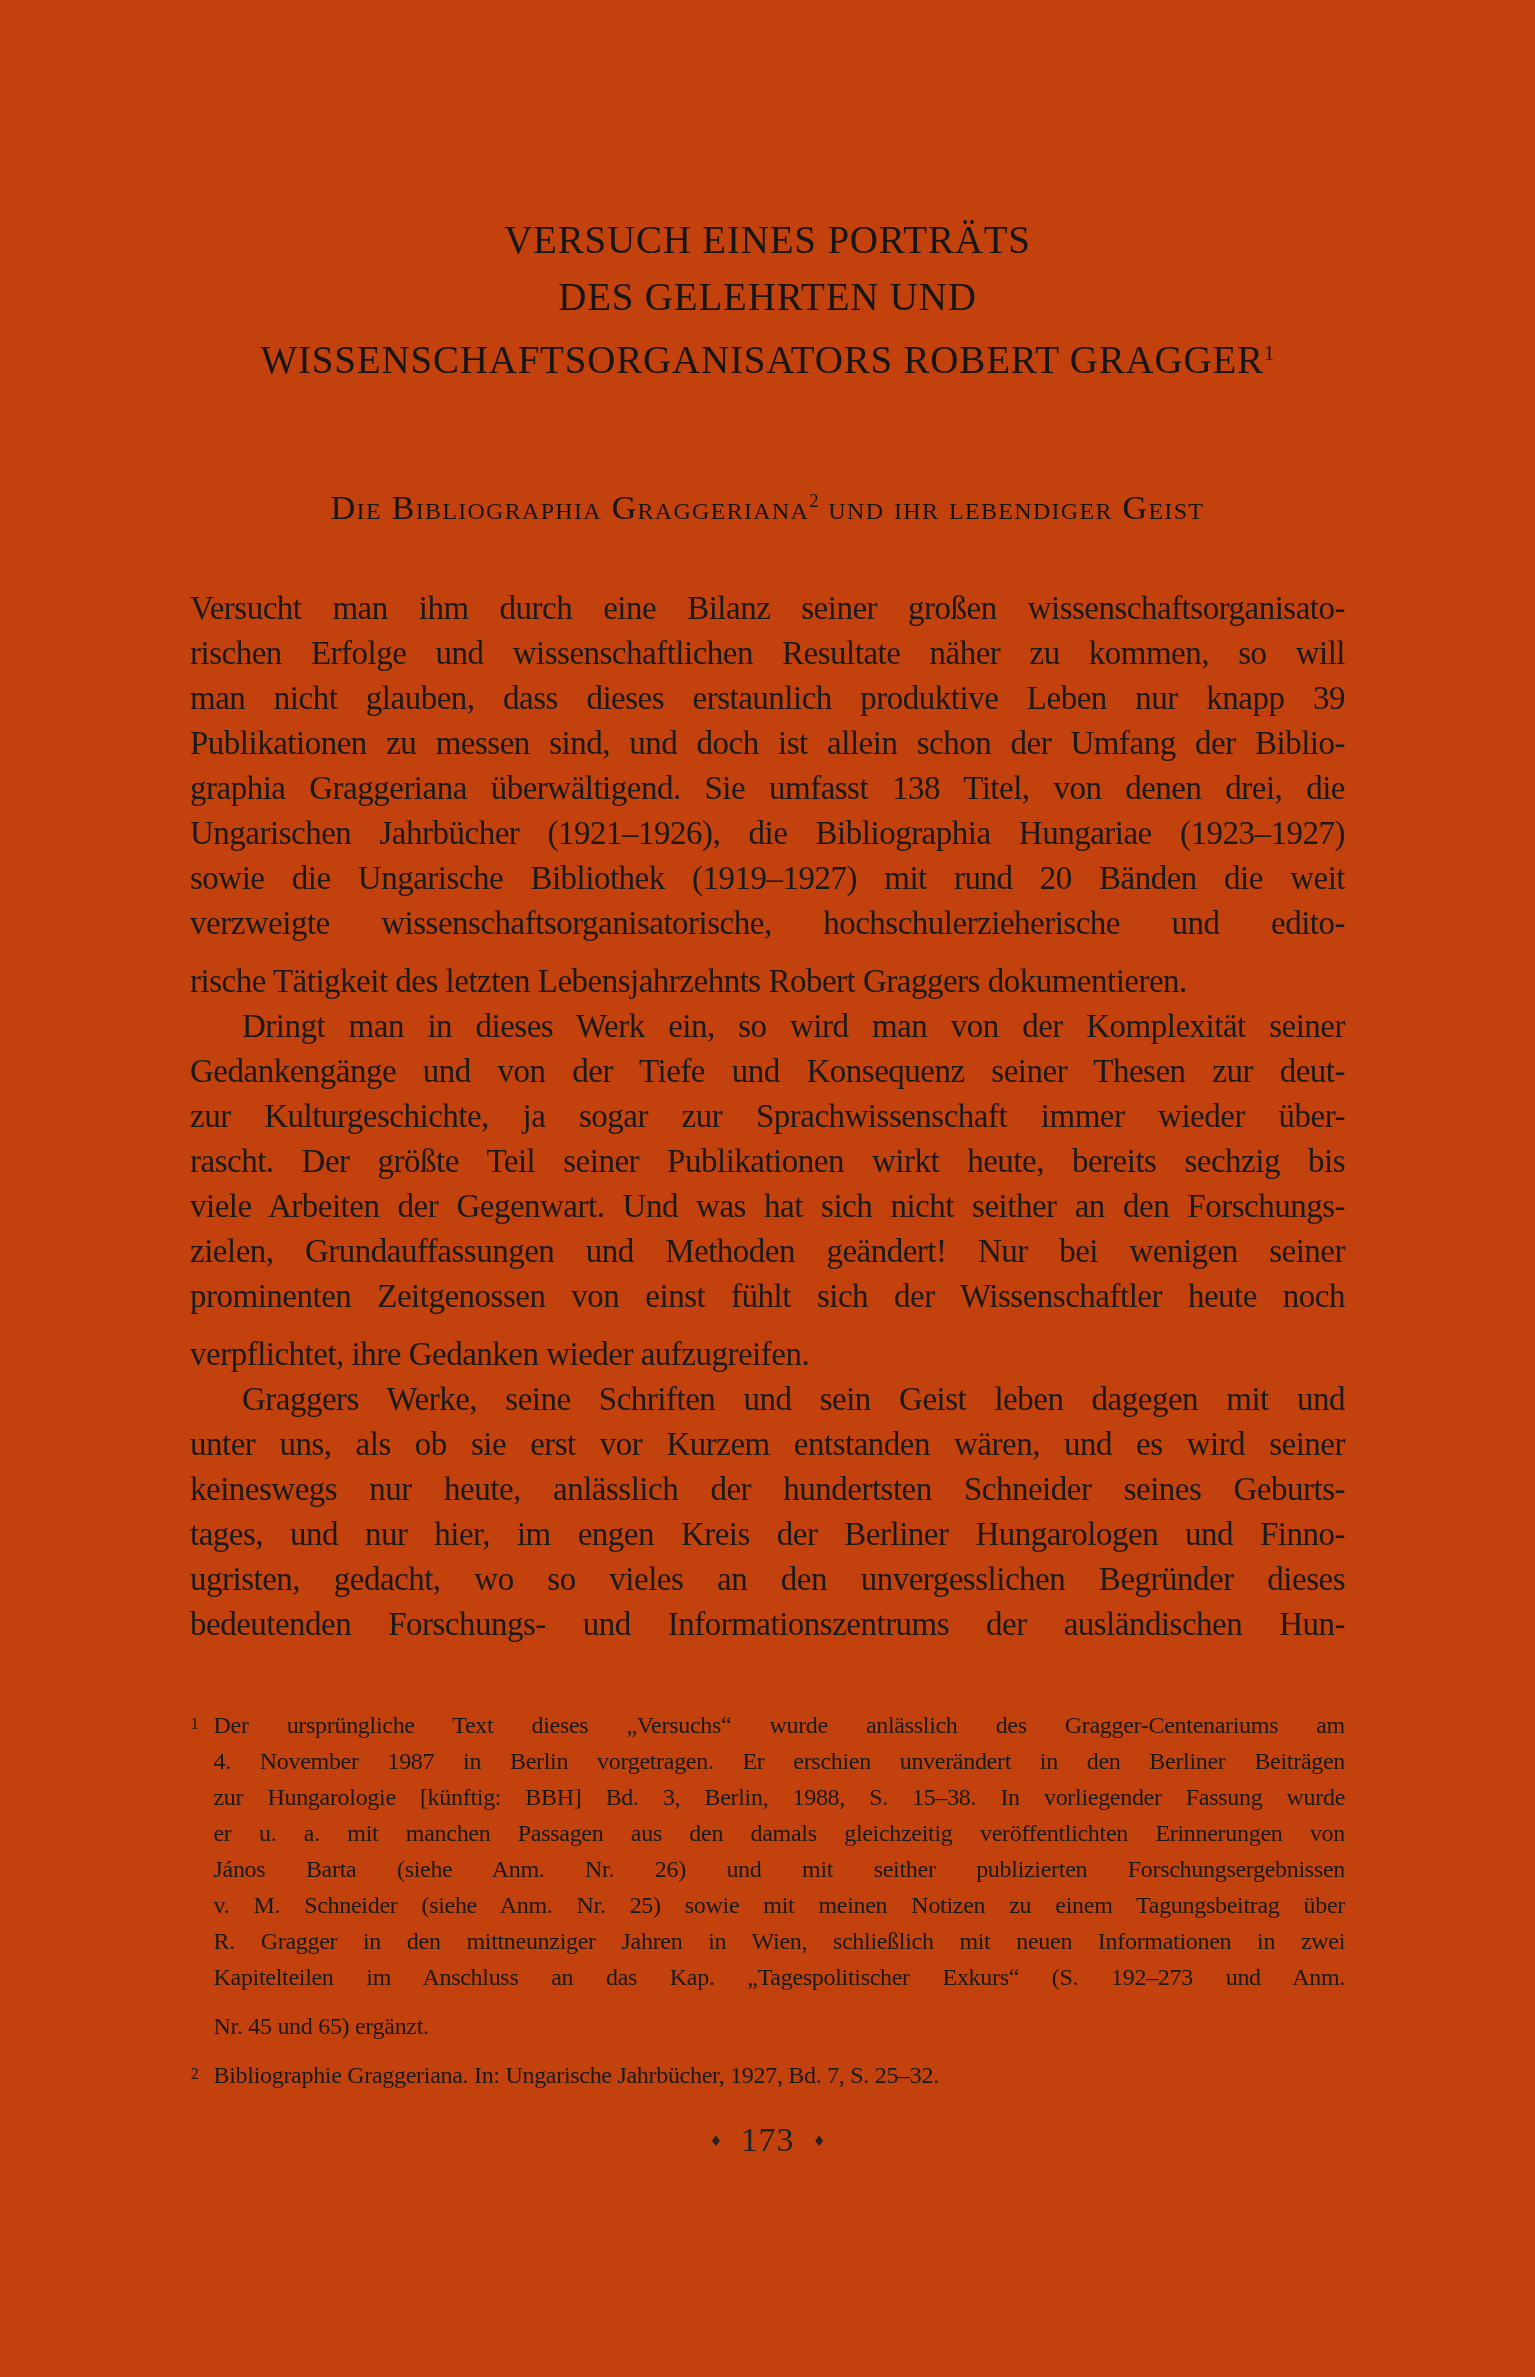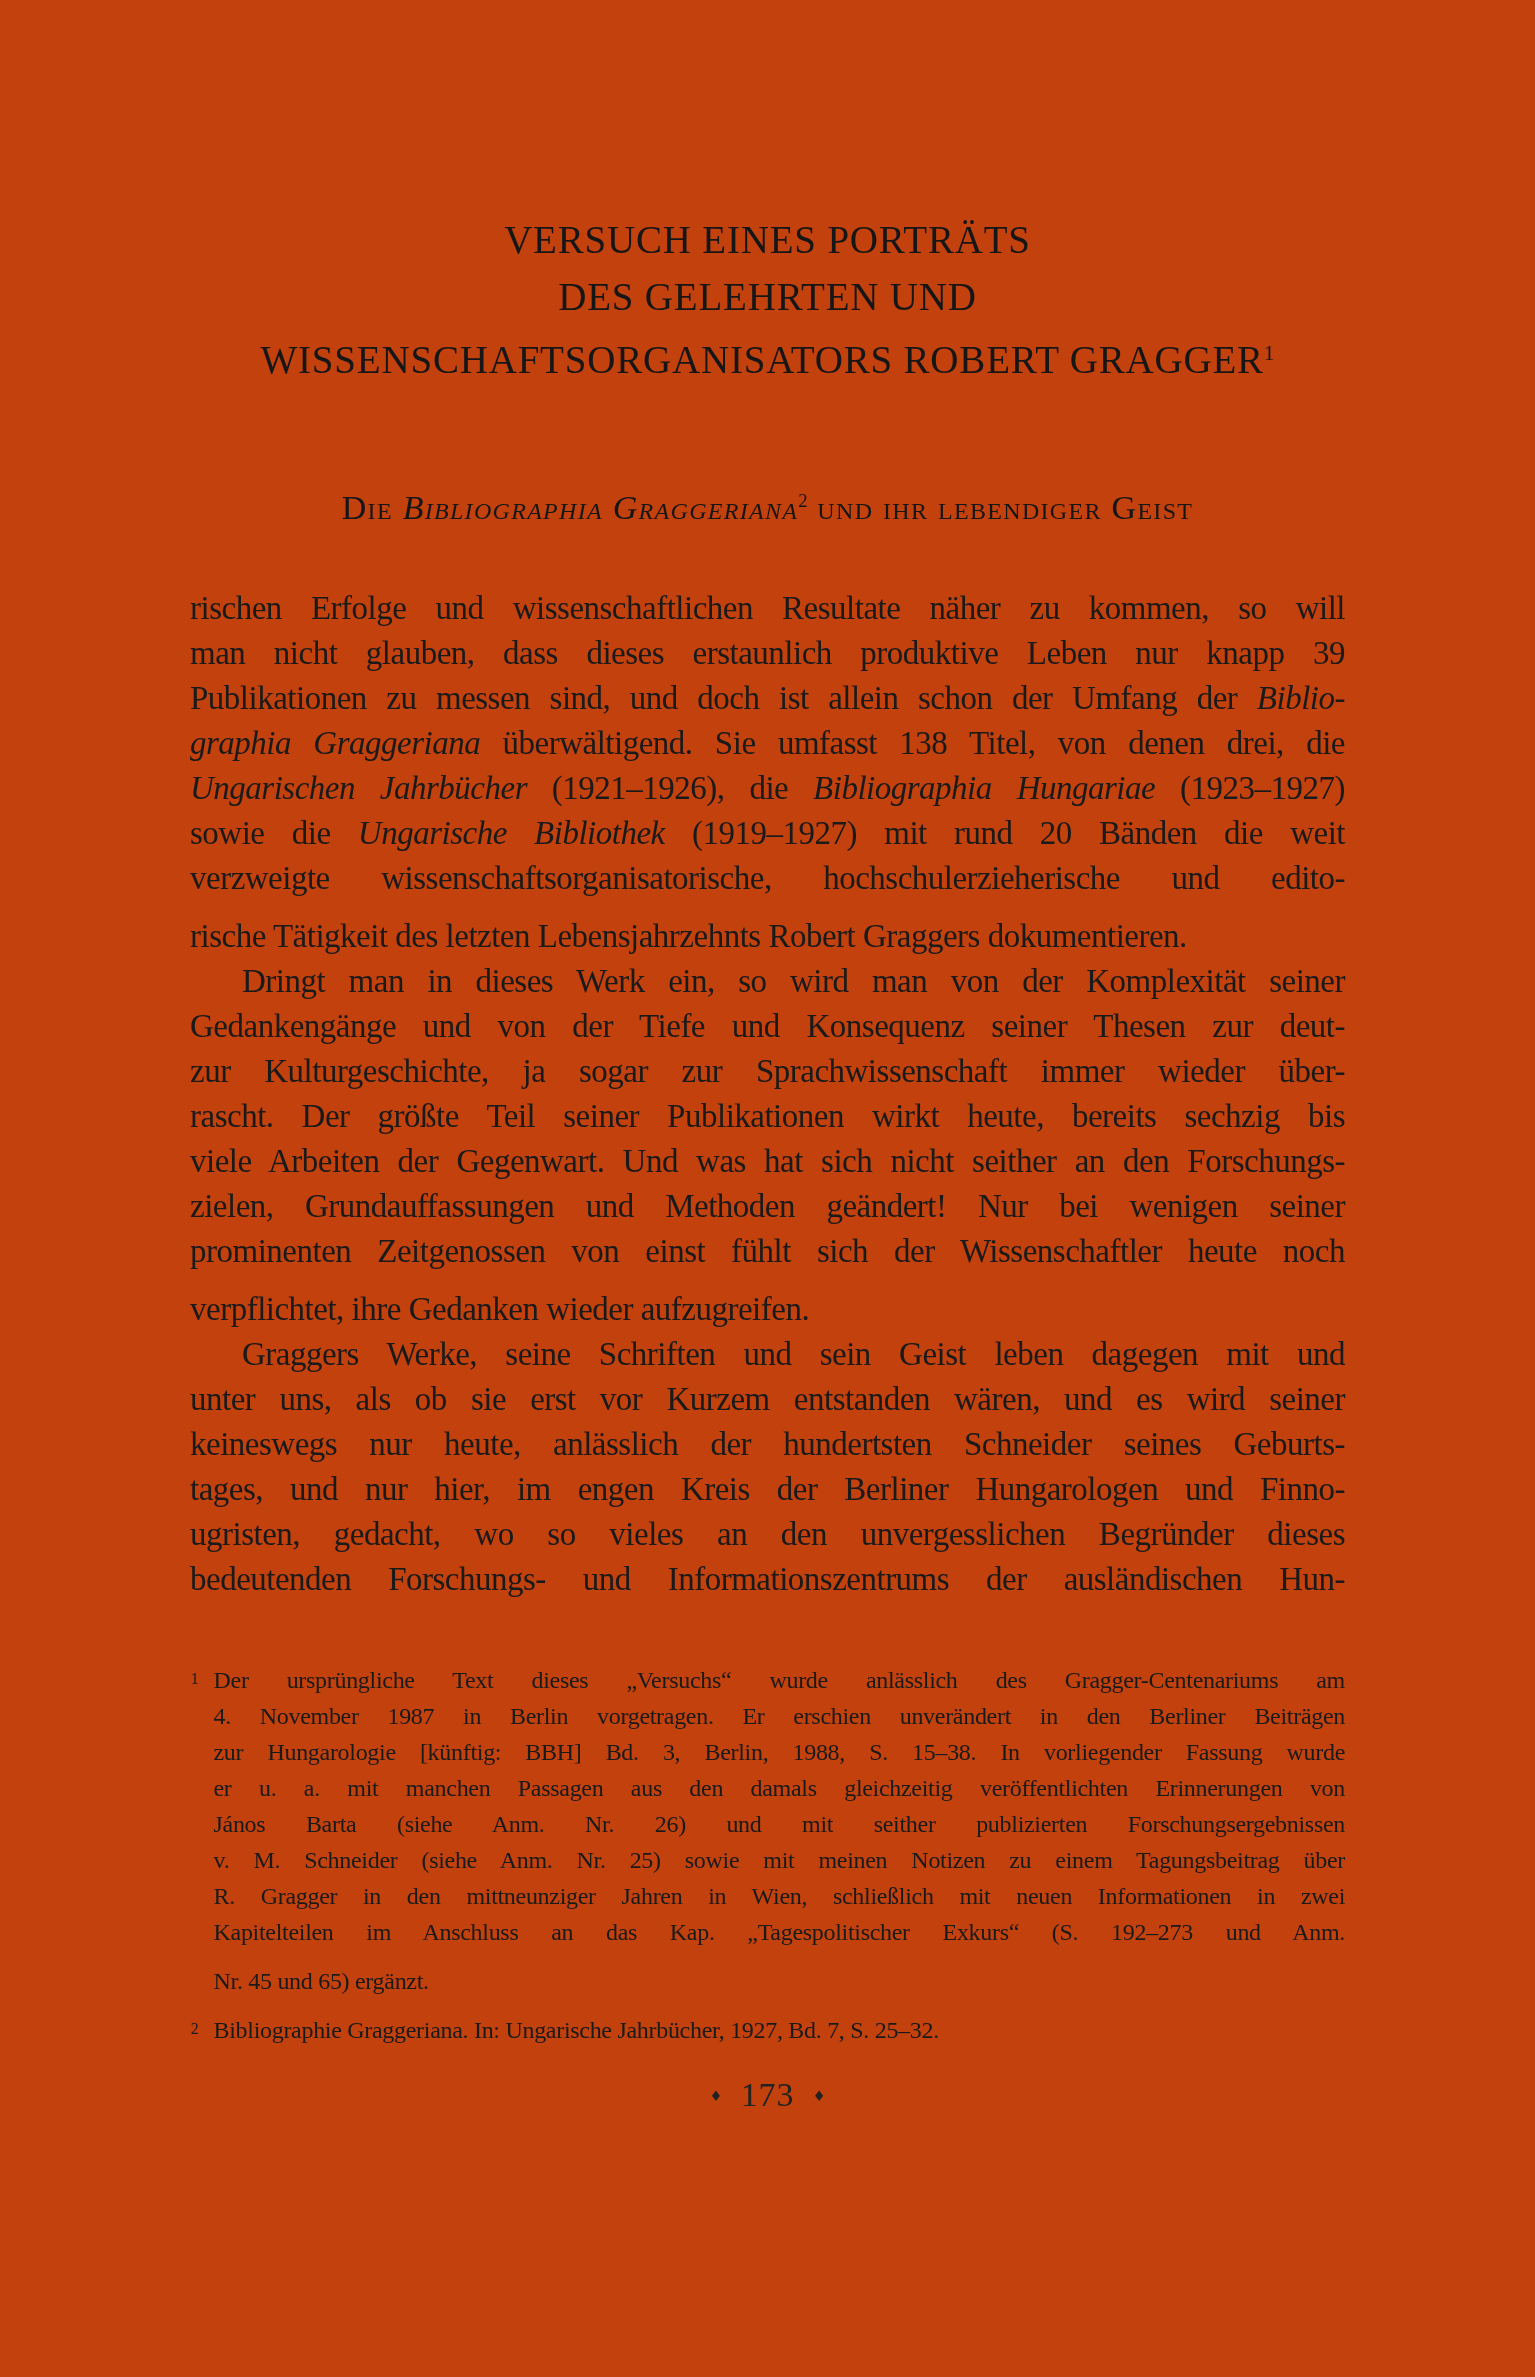--- a/index.html
+++ b/index.html
@@ -61,21 +61,21 @@
   .line {
     text-align: justify;
     text-align-last: justify;
   }
   .line.last {
     text-align: left;
     text-align-last: auto;
     margin-top: 13px;
   }
   .line.indent { text-indent: 52px; }
-  .it { font-style: italic; }
+  .it { }
   .sup {
     font-size: 0.56em;
     vertical-align: 0.6em;
     font-style: normal;
     letter-spacing: 0;
   }
 
   
   .footnotes {
     margin-top: 60px;
@@ -121,20 +121,21 @@
   <h1 class="title">
     <div class="title-line">VERSUCH EINES PORTRÄTS</div>
     <div class="title-line">DES GELEHRTEN UND</div>
     <div class="title-line"><span>WISSENSCHAFTSORGANISATORS ROBERT GRAGGER</span><sup class="fnref">1</sup></div>
   </h1>
 
   <h2 class="subtitle"><span>Die </span><span class="it">Bibliographia Graggeriana</span><span class="sup">2</span><span> und ihr lebendiger Geist</span></h2>
 
   <div class="bodytext">
       <div>
+        <div class="line"><span>Versucht man ihm durch eine Bilanz seiner großen wissenschaftsorganisato-</span></div>
         <div class="line"><span>rischen Erfolge und wissenschaftlichen Resultate näher zu kommen, so will</span></div>
         <div class="line"><span>man nicht glauben, dass dieses erstaunlich produktive Leben nur knapp 39</span></div>
         <div class="line"><span>Publikationen zu messen sind, und doch ist allein schon der Umfang der </span><span class="it">Biblio-</span></div>
         <div class="line"><span class="it">graphia Graggeriana</span><span> überwältigend. Sie umfasst 138 Titel, von denen drei, die</span></div>
         <div class="line"><span class="it">Ungarischen Jahrbücher</span><span> (1921–1926), die </span><span class="it">Bibliographia Hungariae</span><span> (1923–1927)</span></div>
         <div class="line"><span>sowie die </span><span class="it">Ungarische Bibliothek</span><span> (1919–1927) mit rund 20 Bänden die weit</span></div>
         <div class="line"><span>verzweigte wissenschaftsorganisatorische, hochschulerzieherische und edito-</span></div>
         <div class="line last"><span>rische Tätigkeit des letzten Lebensjahrzehnts Robert Graggers dokumentieren.</span></div>
       </div>
       <div>

